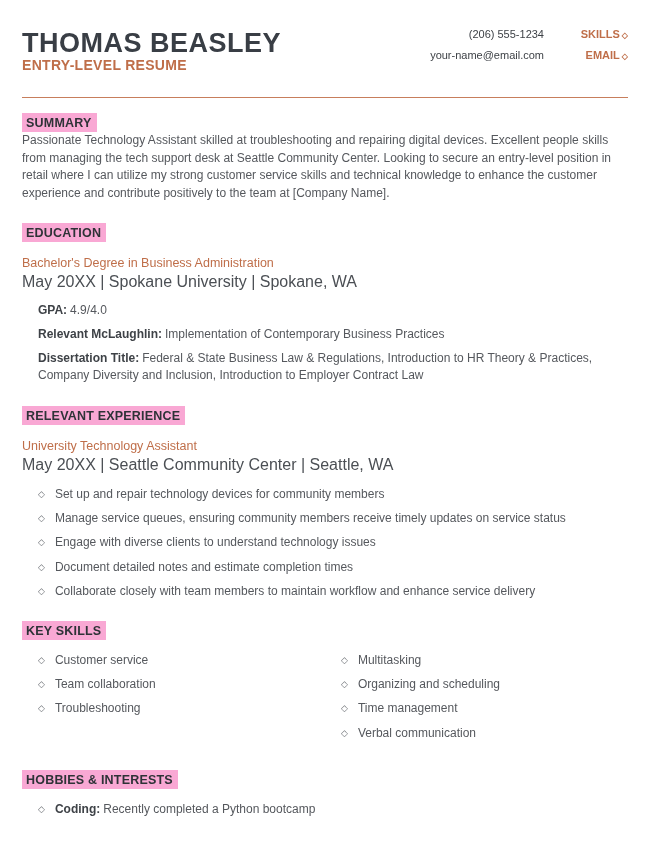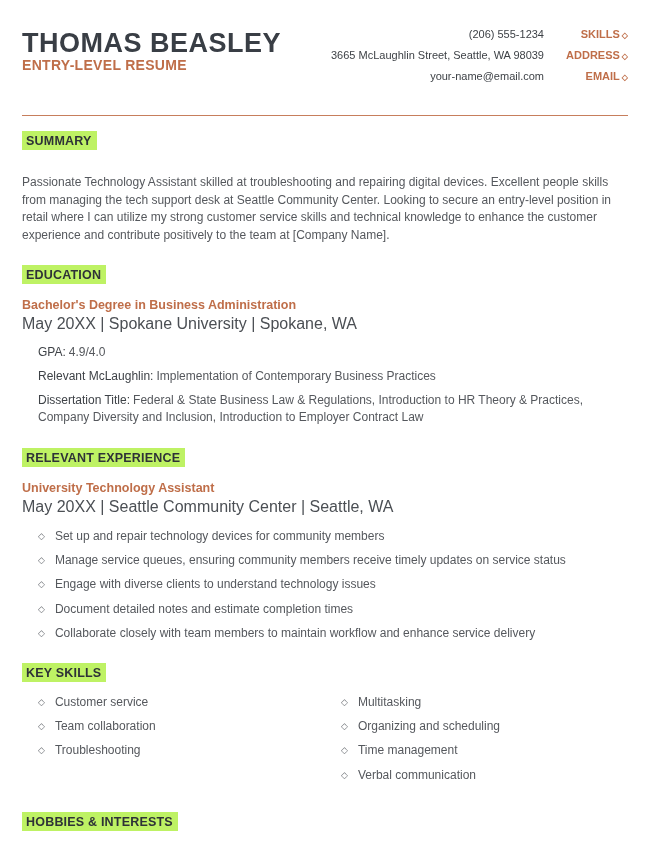--- a/index.html
+++ b/index.html
@@ -54,48 +54,48 @@
     border-top: 1.5px solid #c77e5c;
     margin-top: 24px;
   }
 
   
   .section-heading {
     display: inline-block;
     font-size: 12.5px;
     font-weight: bold;
     color: #2e3237;
-    background: #bef264;
+    background: #f9a8d4;
     padding: 3px 5px 2px 4px;
     letter-spacing: 0.2px;
   }
   .sec-summary { margin-top: 15px; }
   .summary-text {
-    margin-top: 24px;
+    margin-top: 0;
     font-size: 12px;
     line-height: 1.46;
     color: #55585d;
   }
   .sec { margin-top: 21px; }
 
   .entry-title {
     margin-top: 14px;
     font-size: 12.5px;
-    font-weight: bold;
+    font-weight: normal;
     color: #bf6e49;
   }
   .entry-meta {
     margin-top: 3px;
     font-size: 16px;
     color: #4b4f54;
   }
 
   .detail-list { margin-top: 11px; margin-left: 16px; }
   .detail-row { font-size: 12px; line-height: 1.45; margin-bottom: 6.5px; color: #55585d; }
-  .detail-label { font-weight: normal; color: #3e4247; margin-right: 3px; }
+  .detail-label { font-weight: bold; color: #3e4247; margin-right: 3px; }
 
   ul.diamond-list { list-style: none; margin-top: 12px; margin-left: 16px; }
   ul.diamond-list li {
     font-size: 12px;
     color: #55585d;
     margin-bottom: 7.5px;
     display: flex;
     align-items: baseline;
     line-height: 1.4;
   }
@@ -122,24 +122,20 @@
     <div>
       <div class="name">THOMAS BEASLEY</div>
       <div class="subtitle">ENTRY-LEVEL RESUME</div>
     </div>
     <div class="contacts">
       <div class="contact-row">
         <span class="contact-value">(206) 555-1234</span>
         <span class="contact-label"><span>SKILLS</span><span class="label-diamond">◇</span></span>
       </div>
       <div class="contact-row">
-        <span class="contact-value">3665 McLaughlin Street, Seattle, WA 98039</span>
-        <span class="contact-label"><span>ADDRESS</span><span class="label-diamond">◇</span></span>
-      </div>
-      <div class="contact-row">
         <span class="contact-value">your-name@email.com</span>
         <span class="contact-label"><span>EMAIL</span><span class="label-diamond">◇</span></span>
       </div>
     </div>
   </div>
 
   <hr class="divider">
 
   <div class="sec-summary">
     <div class="section-heading">SUMMARY</div>

